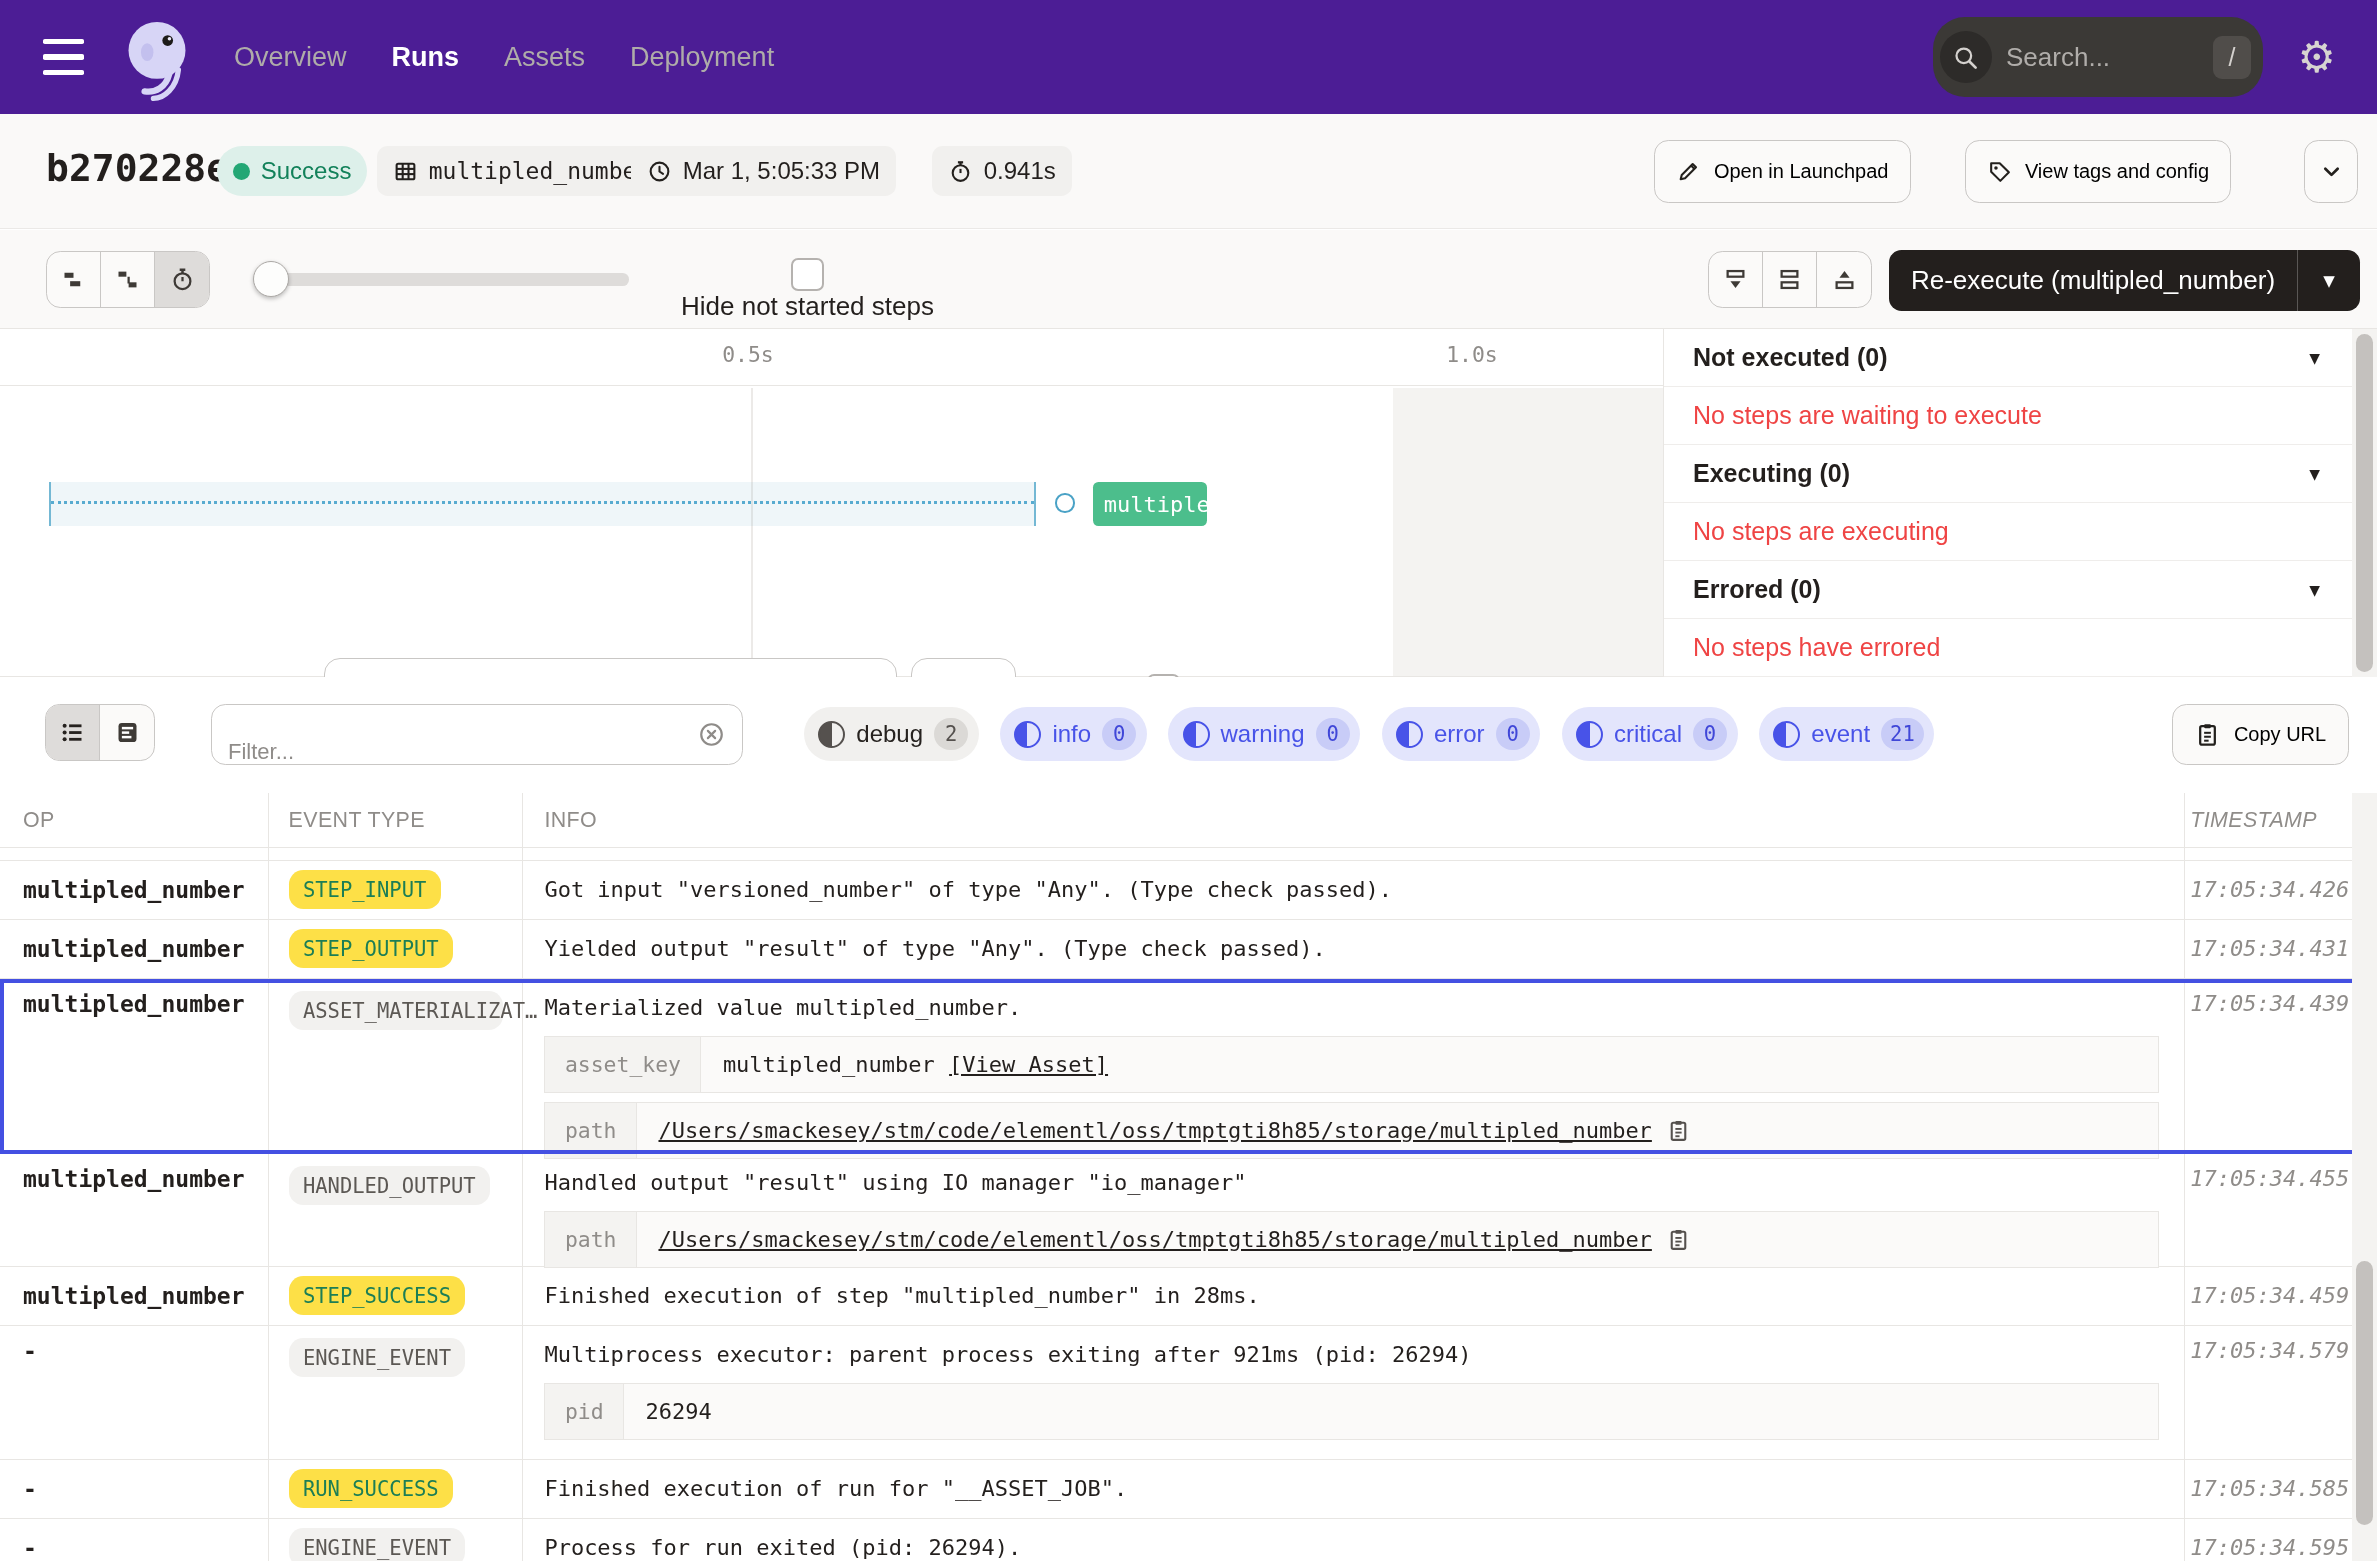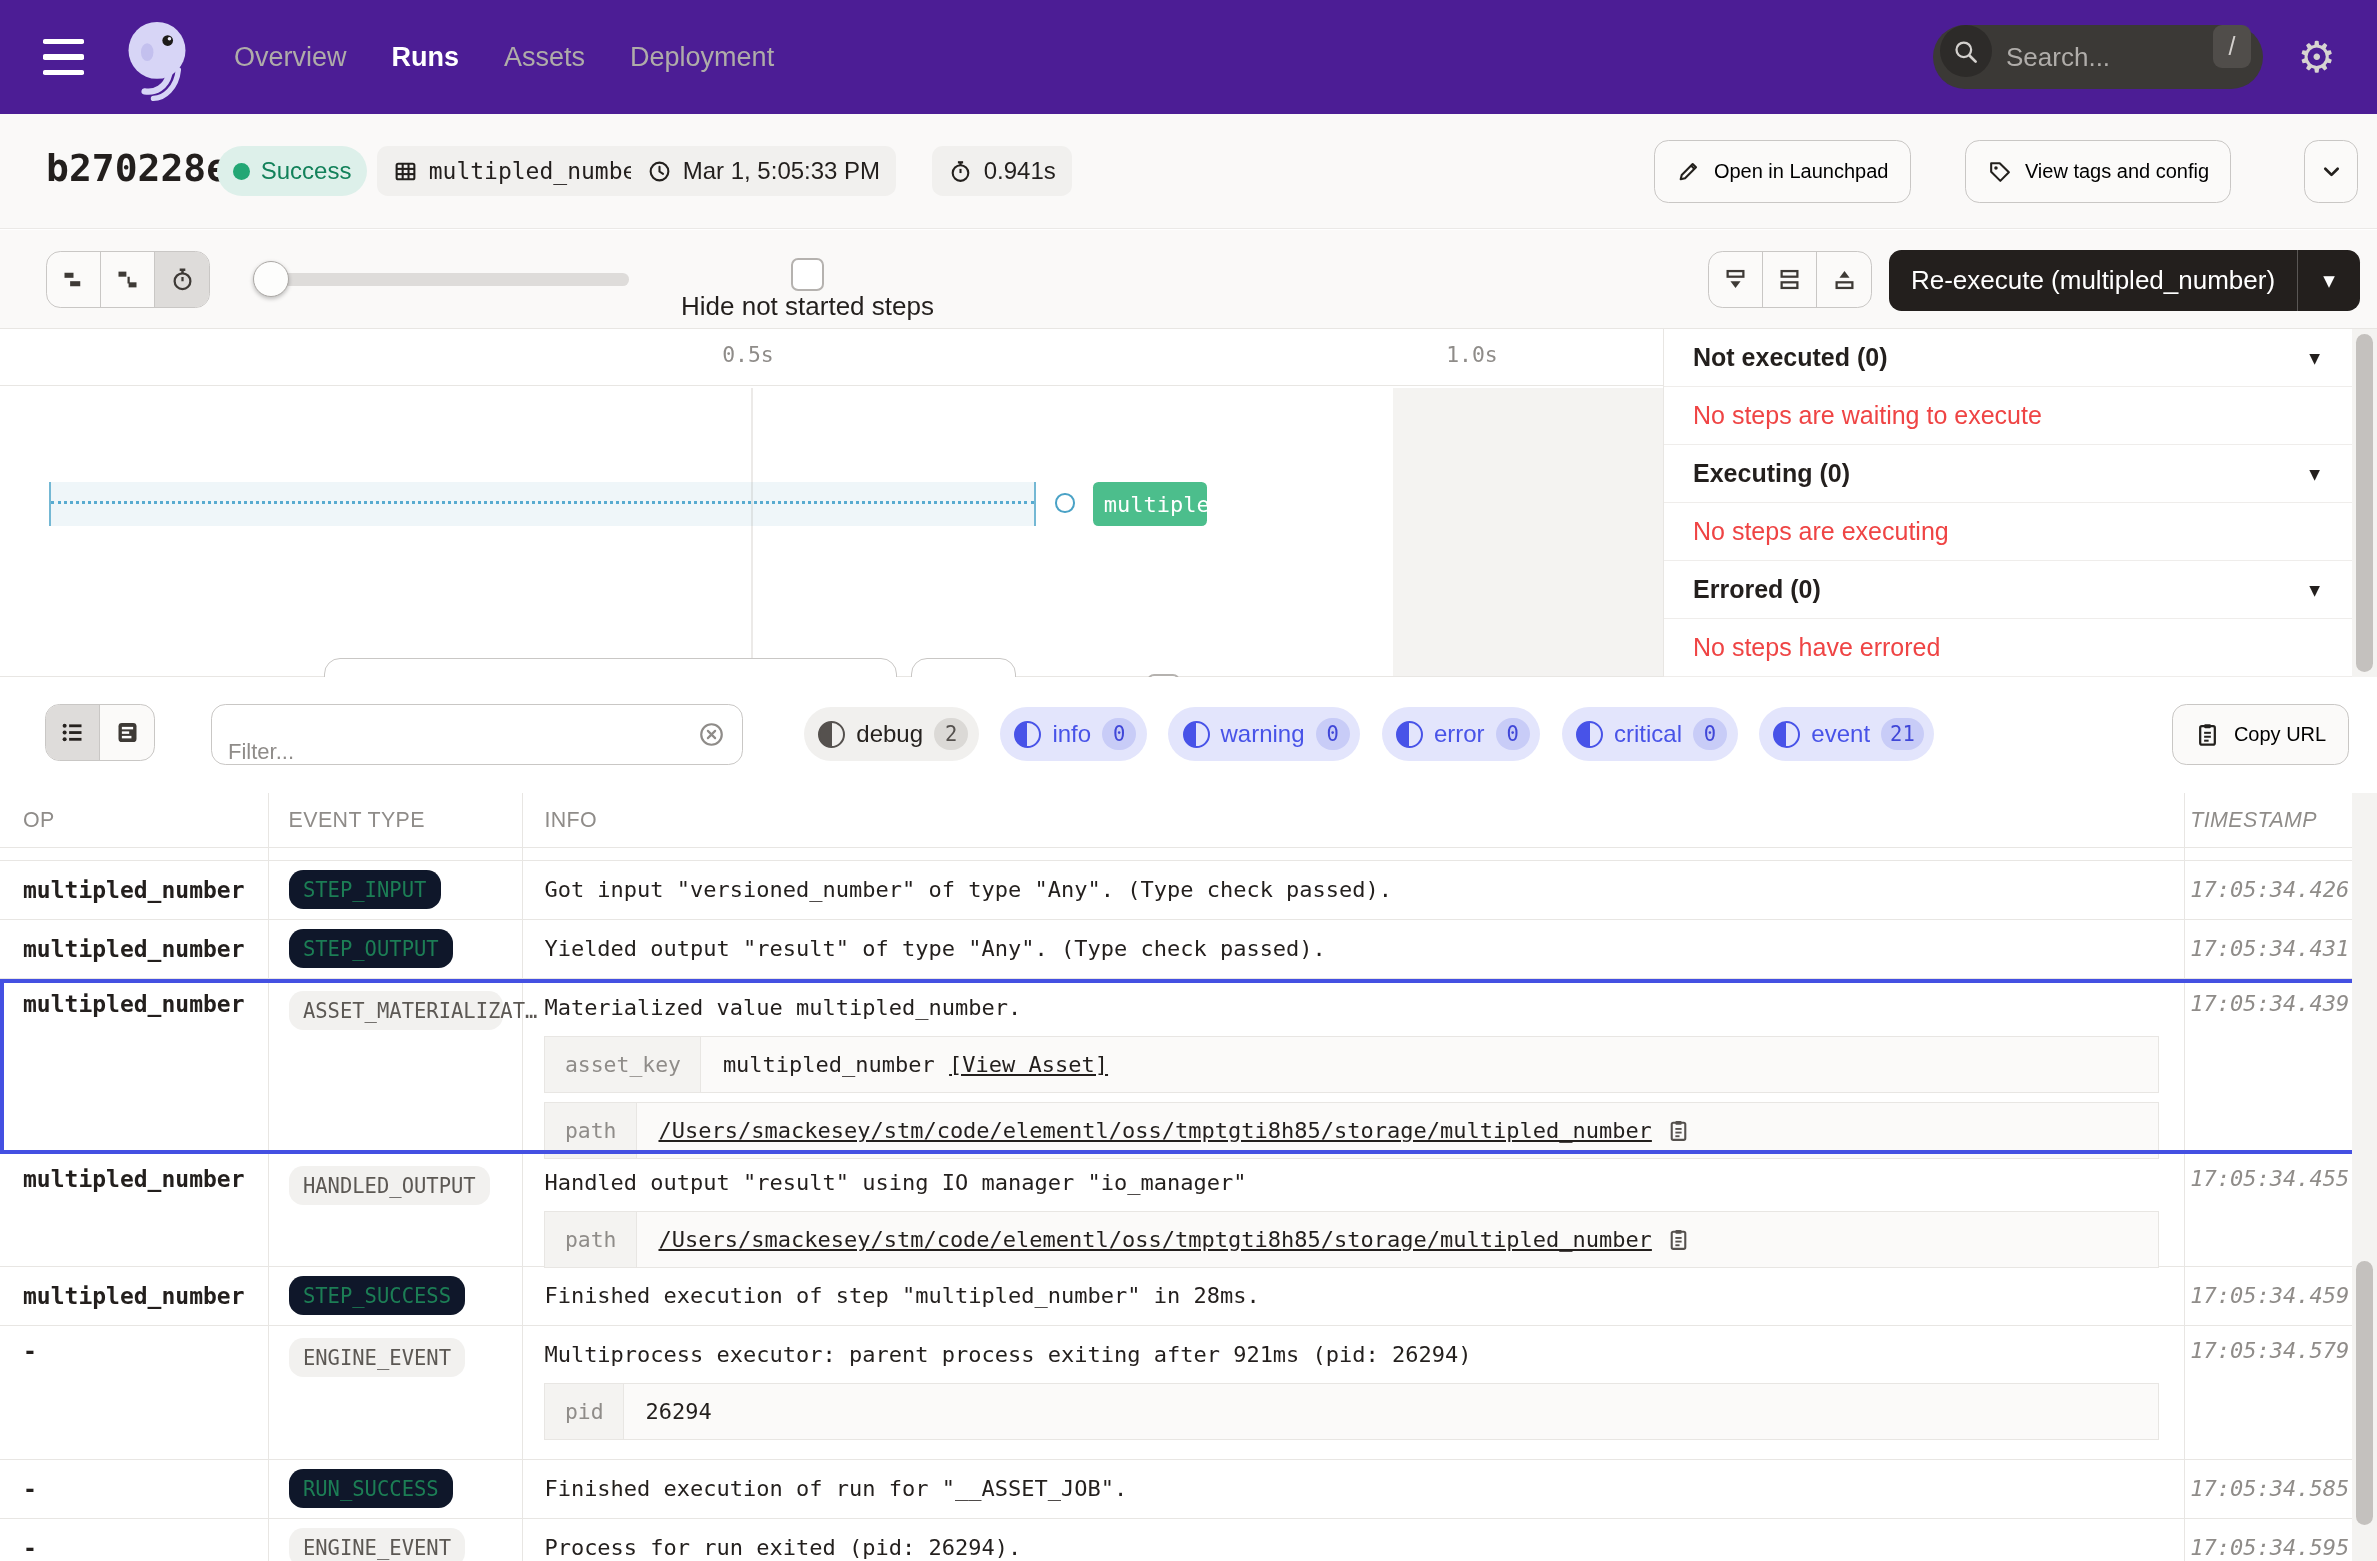--- a/index.html
+++ b/index.html
@@ -10,21 +10,21 @@
 
   
   .navbar { position:absolute; top:0; left:0; width:100%; height:114px; background:#4c1d95; display:flex; align-items:center; }
   .hamburger { width:46px; height:36px; margin-left:43px; display:flex; flex-direction:column; justify-content:space-between; cursor:pointer; }
   .hamburger span { display:block; width:41px; height:5.4px; background:#fff; border-radius:1.8px; }
   .logo { margin-left:25px; width:86px; height:89px; }
   .nav-links { display:flex; gap:45px; margin-left:34px; }
   .nav-link { font-size:27px; color:#AFACA9; cursor:pointer; }
   .nav-link.active { color:#FFFFFF; font-weight:bold; }
   .nav-right { margin-left:auto; display:flex; align-items:center; margin-right:41px; }
-  .search-pill { width:330px; height:64px; background:#3B3936; border-radius:32px; display:flex; position:relative; }
+  .search-pill { width:330px; height:80px; background:#3B3936; border-radius:32px; display:flex; align-items:center; position:relative; }
   .search-iconwrap { width:52px; height:52px; border-radius:50%; background:#2D2B29; margin-left:6.3px; display:flex; align-items:center; justify-content:center; }
   .search-input { background:transparent; border:none; outline:none; color:#CFCCC9; font-size:26px; margin-left:14.3px; width:152px; font-family:"Liberation Sans",sans-serif; }
   .search-input::placeholder { color:#B0ADAA; }
   .slash-badge { position:absolute; right:12.5px; width:38px; height:43px; background:#504D4A; border-radius:9px; color:#D4D1CE; font-size:25px; display:flex; align-items:center; justify-content:center; }
   .gear { font-family:"DejaVu Sans", sans-serif; font-size:43px; color:#D7D4D1; margin-left:34px; cursor:pointer; }
 
   
   .run-header { position:absolute; top:114px; left:0; width:100%; height:115px; background:#FAF9F8; border-bottom:0.9px solid #EBE9E7; }
   .run-title { position:absolute; left:46px; top:32px; font-size:38px; font-weight:bold; }
   .pill { height:50px; border-radius:10.7px; background:#F1F0EE; display:inline-flex; align-items:center; gap:10.7px; padding:0 16px; font-size:24px; }
@@ -107,21 +107,21 @@
   .c-info { width:1663px; padding-left:21.4px; padding-right:25px; }
   .c-ts   { width:192px; border-left:1.8px solid #E8E6E3; padding-left:5px; margin-left:-1.8px;font-style:italic; }
   .thead .c { display:flex; align-items:center; color:#8F8C89; font-size:21.4px; letter-spacing:0.4px; }
   .thead { height:55px; }
   .sliver { height:12.5px; }
   .lrow.short { height:59px; }
   .lrow.short .c { display:flex; align-items:center; }
   .lrow.tall .c { padding-top:12.5px; }
   .op-text { font-family:"DejaVu Sans Mono",monospace; font-size:23px; font-weight:bold; }
   .badge { display:inline-flex; align-items:center; height:39px; padding:0 14.3px; border-radius:14.3px; font-family:"DejaVu Sans Mono",monospace; font-size:20.5px; max-width:214px; white-space:nowrap; }
-  .badge.green { color:#1C7E55; background:#0f172a; }
+  .badge.green { color:#1C7E55; background:#fde047; }
   .badge.gray  { color:#5C5854; background:#F2F1EF; }
   .itext { font-family:"DejaVu Sans Mono",monospace; font-size:22px; line-height:34px; }
   .ts-text { font-family:"DejaVu Sans Mono",monospace; font-size:22px; color:#8F8C89; }
   .lrow.tall .c-et .badge { margin-top:0px; }
   .meta { display:flex; border:1.8px solid #E8E6E3; height:57px; margin-top:10.7px; background:#FBFAF9; width:1615px; }
   .mlabel { padding:0 19.6px; background:#F4F3F1; border-right:1.8px solid #E8E6E3; color:#8F8C89; font-family:"DejaVu Sans Mono",monospace; font-size:21.4px; display:flex; align-items:center; flex:none; }
   .mval { display:flex; align-items:center; padding:0 21.4px; gap:14.3px; font-family:"DejaVu Sans Mono",monospace; font-size:22px; }
   .mlink { color:#231F1D; text-decoration:underline; cursor:pointer; }
   .row-selected { outline:4.5px solid #4450E2; outline-offset:-4.5px; }
   .h196 { height:175px; } .h126 { height:113px; } .h150 { height:134px; }

